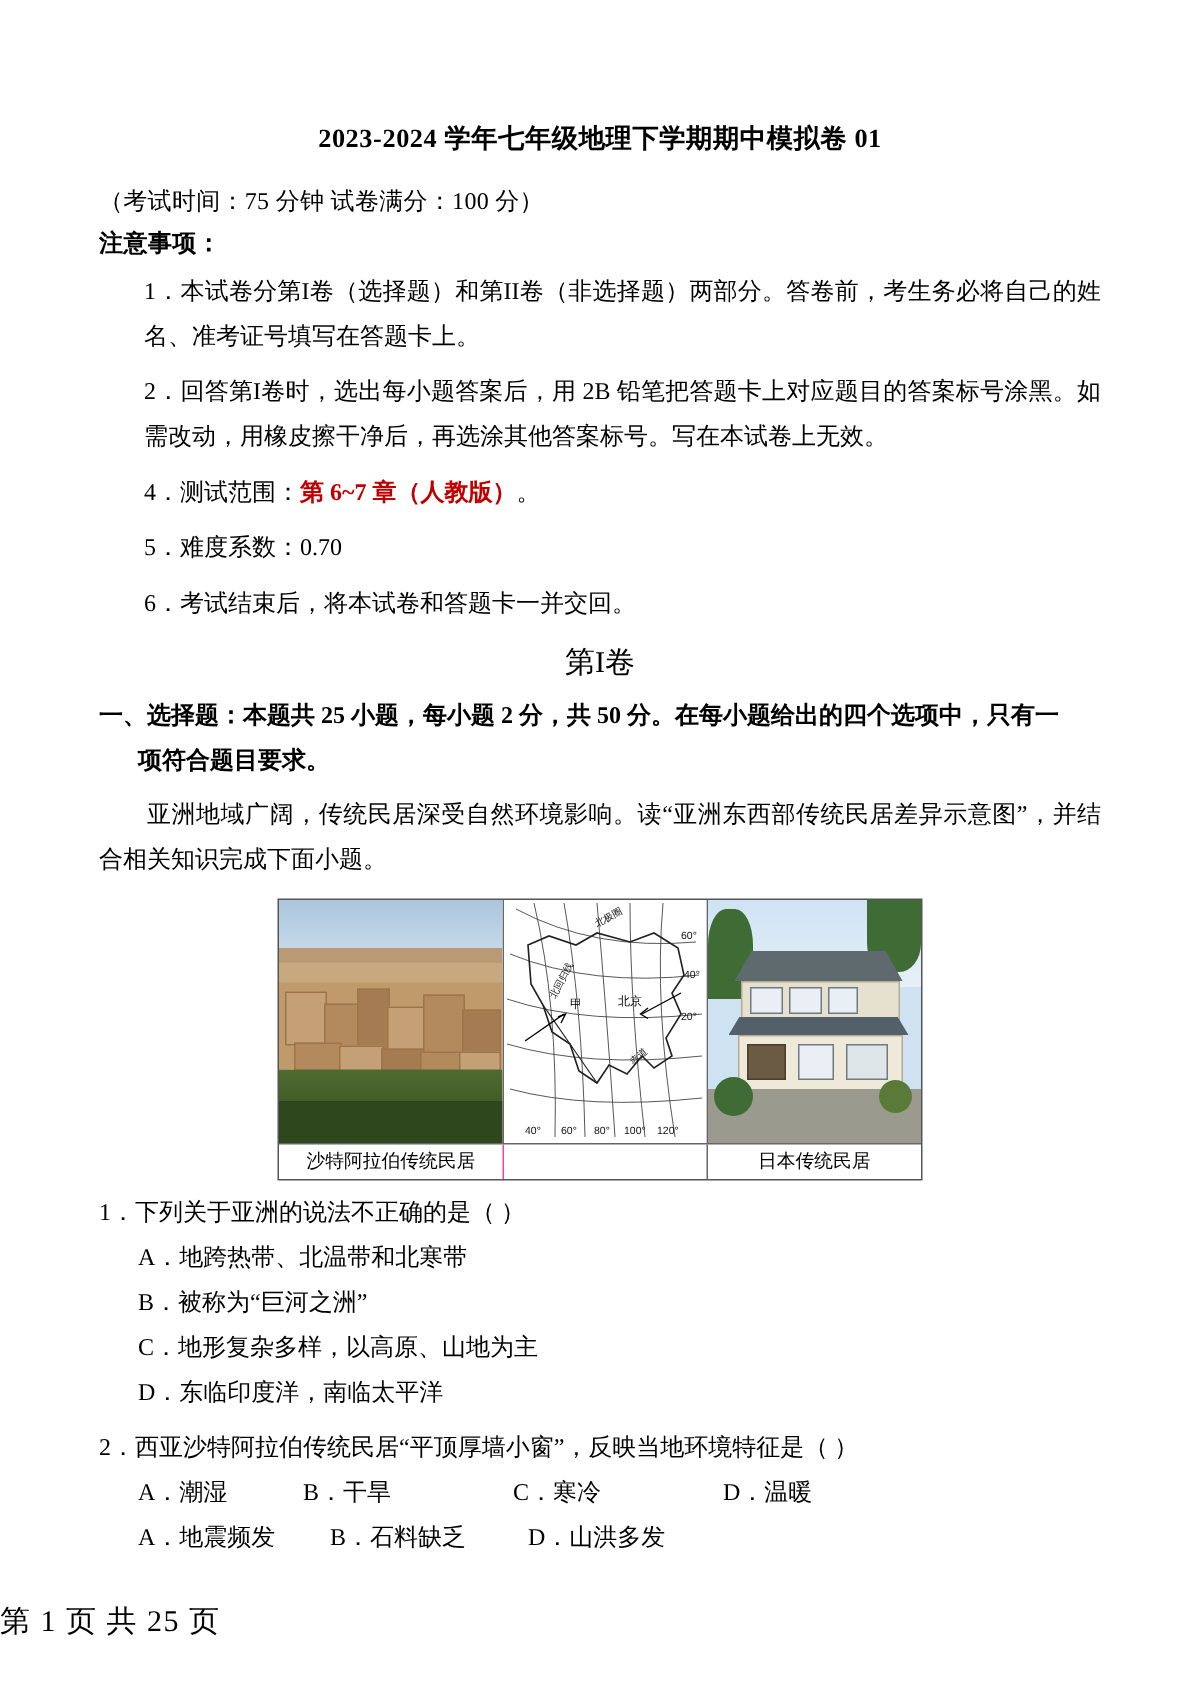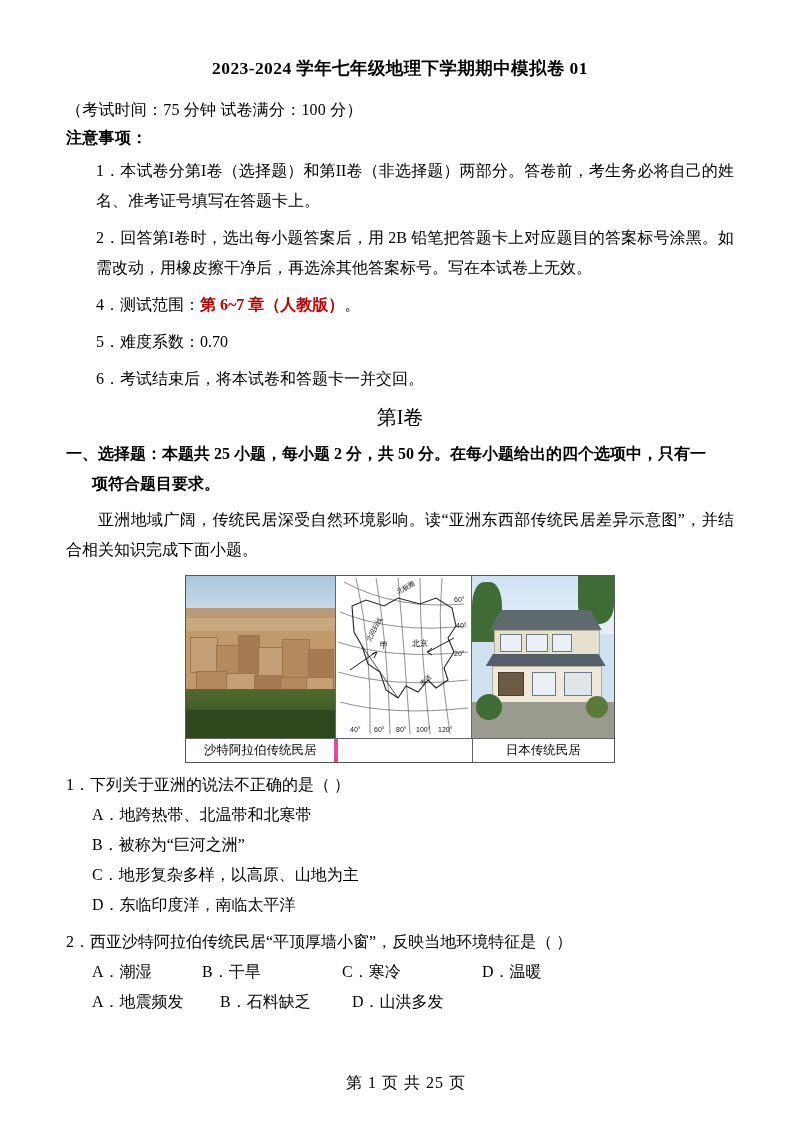--- a/index.html
+++ b/index.html
@@ -12,21 +12,21 @@
     height: 1128px;
     font-family: "Liberation Serif", "DejaVu Serif", serif;
     color: #000000;
     position: relative;
     overflow: hidden;
   }
   .page {
     width: 800px;
     height: 1128px;
     box-sizing: border-box;
-    padding: 38px 66px 0 66px;
+    padding: 62px 66px 0 66px;
     position: relative;
   }
   .title {
     text-align: center;
     font-weight: bold;
     font-size: 17.5px;
     letter-spacing: 0.4px;
     margin-top: 18px;
     margin-bottom: 0;
   }
@@ -101,21 +101,21 @@
   .caprow {
     display: flex;
     border-top: 1px solid #666;
     font-size: 12.5px;
   }
   .capcell {
     text-align: center;
     padding: 3px 0 4px 0;
     line-height: 16px;
   }
-  .cap-left { width: 150px; border-right: 4px solid #ec4899; }
+  .cap-left { width: 150px; border-right: 1px solid #ec4899; }
   .cap-mid  { width: 135px; border-right: 1px solid #666; }
   .cap-right{ width: 143px; }
   .q {
     font-size: 16px;
     line-height: 30px;
     margin-top: 7px;
     text-align: justify;
   }
   .opts {
     font-size: 16px;
@@ -123,25 +123,25 @@
     padding-left: 26px;
     display: flex;
   }
   .opt { display: inline-block; }
   .opts-block .opt {
     display: block;
     line-height: 30px;
   }
   .footer {
     position: absolute;
-    left: 12px;
+    left: 0;
     right: 0;
     bottom: 34px;
-    text-align: center;
-    font-size: 16px;
+    text-align: left;
+    font-size: 20px;
     letter-spacing: 1px;
   }
   
   .mudvillage {
     width: 100%; height: 100%;
     background:
       linear-gradient(#bcd4e6 0%, #cfe0ee 22%, #cfe0ee 24%, rgba(0,0,0,0) 24%),
       linear-gradient(#0000 0%, #0000 100%);
     position: relative;
   }

